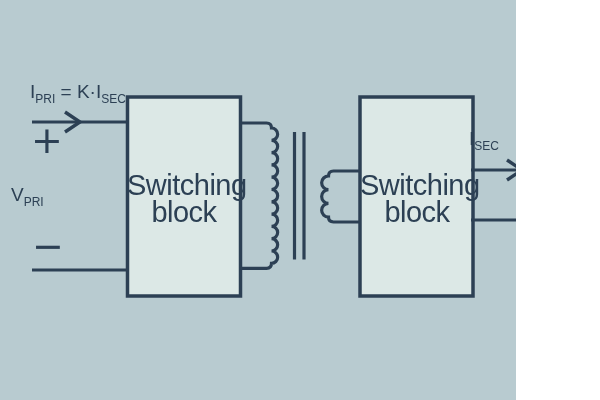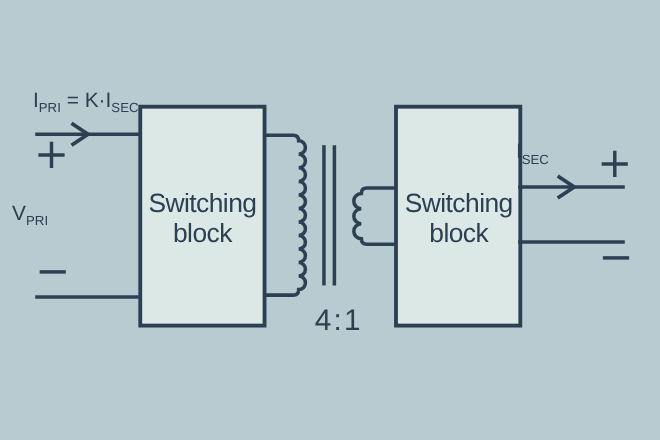--- a/index.html
+++ b/index.html
@@ -4,21 +4,21 @@
 <style>
   :root{
     --background:#b8cbd0;
     --block-fill:#dce8e6;
     --ink:#2c4054;
   }
   html,body{margin:0;padding:0;}
   body{background:#ffffff;}
   .stage{
     position:relative;
-    width:600px;height:400px;
+    width:516px;height:400px;
     background:var(--background);
     font-family:"Liberation Sans", sans-serif;
     color:var(--ink);
     overflow:hidden;
   }
   .stage svg{position:absolute;left:0;top:0;}
   .wire{stroke:var(--ink);stroke-width:3.2;fill:none;}
   .block-rect{fill:var(--block-fill);stroke:var(--ink);stroke-width:3.5;}
   .chevron{stroke:var(--ink);stroke-width:3.4;fill:none;stroke-linejoin:miter;}
   .label{
@@ -37,21 +37,21 @@
     position:absolute;
     font-size:38px;
     line-height:36px;
     font-family:"DejaVu Sans","Liberation Sans",sans-serif;
     color:var(--ink);
   }
   .block-label{
     position:absolute;
     width:114px;
     text-align:center;
-    font-size:24px;
+    font-size:29px;
     line-height:27px;
     letter-spacing:-0.5px;
     color:var(--ink);
   }
   .ratio{
     position:absolute;
     left:277px;top:276px;width:62px;
     text-align:center;
     font-size:27px;
     letter-spacing:2px;
@@ -95,21 +95,20 @@
 
   <div class="sign" style="left:31px;top:122px">+</div>
 
   <div class="label" style="left:11px;top:184px"><span>V</span><sub>PRI</sub></div>
 
   <div class="sign" style="left:32px;top:228px">−</div>
 
   <div class="block-label" style="left:127px;top:172px">Switching block</div>
   <div class="block-label" style="left:360px;top:172px">Switching block</div>
 
-  <div class="ratio">4:1</div>
 
   <div class="label" style="left:469px;top:128px"><span>I</span><sub>SEC</sub></div>
 
   <div class="sign" style="left:543px;top:130px">+</div>
 
 
   <div class="sign" style="left:544px;top:215px">−</div>
 
 </div>
 

